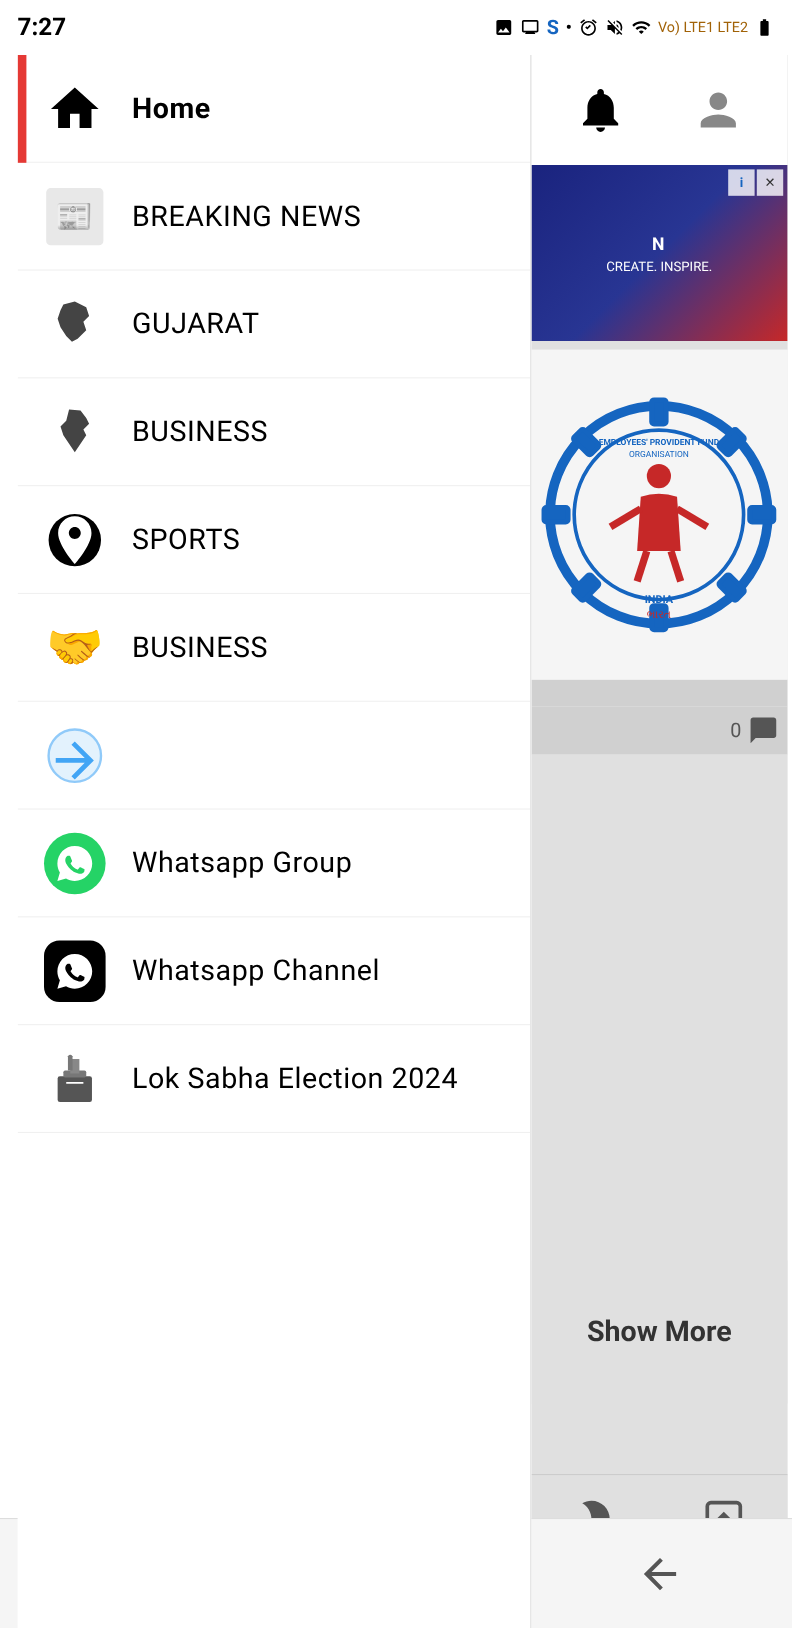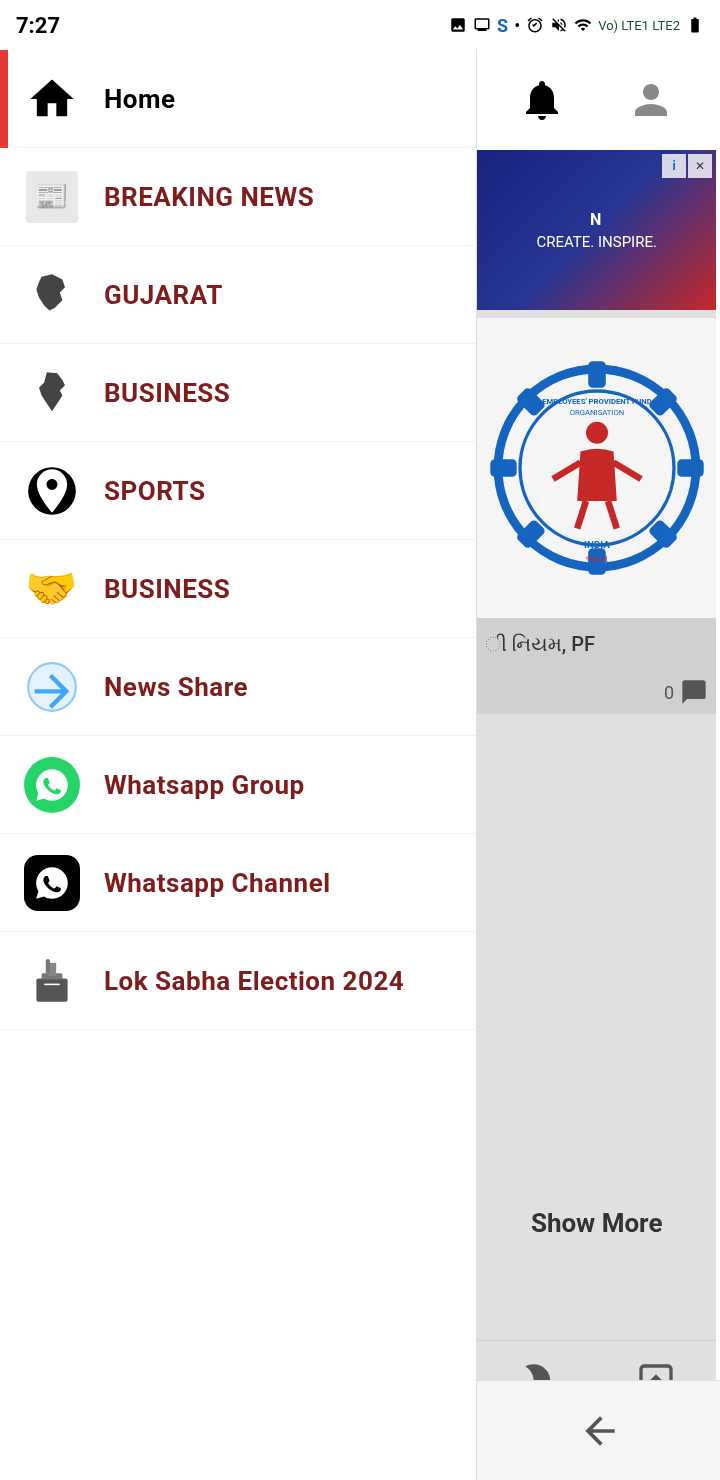--- a/index.html
+++ b/index.html
@@ -35,20 +35,21 @@
       align-items: center;
       gap: 6px;
     }
 
     
     .main-container {
       width: 716px;
       height: 1430px;
       display: flex;
       position: relative;
+      padding-left: 16px;
     }
 
     
     .sidebar {
       width: 480px;
       height: 1430px;
       background: #fff;
       z-index: 5;
       overflow-y: auto;
       border-right: 1px solid #e0e0e0;
@@ -71,22 +72,22 @@
       height: 64px;
       display: flex;
       align-items: center;
       justify-content: center;
       margin-right: 20px;
       flex-shrink: 0;
     }
 
     .sidebar-label {
       font-size: 26px;
-      color: #7f1d1d;
-      font-weight: 700;
+      color: #000000;
+      font-weight: 400;
       letter-spacing: 0.5px;
     }
     .sidebar-item.active .sidebar-label {
       color: #000;
       font-weight: 700;
     }
 
     
     .home-accent {
       position: absolute;
@@ -209,21 +210,21 @@
       gap: 6px;
     }
 
     .comment-count {
       font-size: 18px;
       color: #555;
     }
 
     .show-more-btn {
       position: absolute;
-      bottom: 192px;
+      bottom: 204px;
       width: 100%;
       height: 130px;
       background: #e0e0e0;
       display: flex;
       align-items: center;
       justify-content: center;
       cursor: pointer;
     }
 
     .show-more-text {
@@ -324,21 +325,21 @@
         <path d="M22 5.72l-4.6-3.86-1.29 1.53 4.6 3.86L22 5.72zM7.88 3.39L6.6 1.86 2 5.71l1.29 1.53 4.59-3.85zM12 4c-4.97 0-9 4.03-9 9s4.02 9 9 9c4.97 0 9-4.03 9-9s-4.03-9-9-9zm0 16c-3.87 0-7-3.13-7-7s3.13-7 7-7 7 3.13 7 7-3.13 7-7 7zm-1.46-5.47L8 12l1.41-1.41 1.13 1.12 2.95-2.94L14.9 10.2l-4.36 4.33z"></path>
       </svg>
 
     <svg width="18" height="18" viewBox="0 0 24 24" fill="#000">
         <path d="M16.5 12c0-1.77-1.02-3.29-2.5-4.03v2.21l2.45 2.45c.03-.2.05-.41.05-.63zm2.5 0c0 .94-.2 1.82-.54 2.64l1.51 1.51C20.63 14.91 21 13.5 21 12c0-4.28-2.99-7.86-7-8.77v2.06c2.89.86 5 3.54 5 6.71zM4.27 3L3 4.27 7.73 9H3v6h4l5 5v-6.73l4.25 4.25c-.67.52-1.42.93-2.25 1.18v2.06c1.38-.31 2.63-.95 3.69-1.81L19.73 21 21 19.73l-9-9L4.27 3zM12 4L9.91 6.09 12 8.18V4z"></path>
       </svg>
 
     <svg width="18" height="18" viewBox="0 0 24 24" fill="#000">
         <path d="M1 9l2 2c4.97-4.97 13.03-4.97 18 0l2-2C16.93 2.93 7.08 2.93 1 9zm8 8l3 3 3-3c-1.65-1.66-4.34-1.66-6 0zm-4-4l2 2c2.76-2.76 7.24-2.76 10 0l2-2C15.14 9.14 8.87 9.14 5 13z"></path>
       </svg>
-    <span style="font-size:13px;color:#14532d;">Vo) LTE1 LTE2</span>
+    <span style="font-size:13px;color:#a16207;">Vo) LTE1 LTE2</span>
 
     <svg width="18" height="18" viewBox="0 0 24 24" fill="#000">
         <path d="M15.67 4H14V2h-4v2H8.33C7.6 4 7 4.6 7 5.33v15.33C7 21.4 7.6 22 8.33 22h7.33c.74 0 1.34-.6 1.34-1.33V5.33C17 4.6 16.4 4 15.67 4z"></path>
       </svg>
   </div>
 </div>
 
 <div class="main-container">
 
   <div class="sidebar">
@@ -398,21 +399,20 @@
     </div>
 
 
     <div class="sidebar-item">
       <div class="sidebar-icon">
         <svg width="52" height="52" viewBox="0 0 24 24">
           <circle cx="12" cy="12" r="11" fill="#e3f2fd" stroke="#90caf9" stroke-width="1"></circle>
           <path d="M12 6l-1.41 1.41L16.17 13H4v2h12.17l-5.58 5.59L12 22l8-8z" fill="#42a5f5"></path>
         </svg>
       </div>
-      <span class="sidebar-label">News Share</span>
     </div>
 
     <div class="sidebar-item">
       <div class="sidebar-icon">
         <div class="wa-group-icon">
           <svg width="38" height="38" viewBox="0 0 24 24" fill="white">
             <path d="M12 2C6.48 2 2 6.48 2 12c0 1.9.52 3.67 1.43 5.18L2 22l4.96-1.4C8.36 21.5 10.13 22 12 22c5.52 0 10-4.48 10-10S17.52 2 12 2zm5.54 14.53c-.23.64-1.35 1.22-1.86 1.3-.48.07-1.08.1-1.74-.11-.4-.13-.92-.3-1.58-.58-2.78-1.2-4.6-4.01-4.74-4.2-.13-.19-1.1-1.46-1.1-2.79 0-1.33.7-1.98 1-2.25.27-.24.58-.3.77-.3.19 0 .38.002.55.01.18.008.42-.07.65.5.24.58.82 2 .9 2.14.07.14.11.3.02.48-.09.18-.13.3-.26.45-.13.16-.28.35-.4.47-.13.13-.27.27-.12.53.16.26.7 1.16 1.5 1.87 1.03.92 1.9 1.2 2.16 1.34.26.13.41.11.56-.06.16-.18.66-.77.84-1.03.18-.26.35-.22.58-.13.24.09 1.52.72 1.78.85.26.13.43.19.5.3.06.11.06.65-.17 1.29z"></path>
           </svg>
         </div>
       </div>
@@ -459,21 +459,21 @@
       <div class="right-icon-btn">
         <svg width="48" height="48" viewBox="0 0 24 24" fill="#888">
           <path d="M12 12c2.21 0 4-1.79 4-4s-1.79-4-4-4-4 1.79-4 4 1.79 4 4 4zm0 2c-2.67 0-8 1.34-8 4v2h16v-2c0-2.66-5.33-4-8-4z"></path>
         </svg>
       </div>
     </div>
 
     <div class="right-ad-banner">
       <div style="text-align:center; color:white; font-size:11px;">
         <div style="font-size:16px; font-weight:bold; letter-spacing:2px;">N</div>
-        <div style="font-size:15px; margin-top:4px;">CREATE. INSPIRE.</div>
+        <div style="font-size:12px; margin-top:4px;">CREATE. INSPIRE.</div>
       </div>
       <div class="right-ad-info">i</div>
       <div class="right-ad-close">✕</div>
     </div>
 
     <div class="news-card-right">
       <div class="epfo-image">
 
         <svg class="epfo-logo" viewBox="0 0 200 200" xmlns="http://www.w3.org/2000/svg">
 
@@ -507,21 +507,20 @@
 
           <text x="100" y="173" text-anchor="middle" font-size="9" fill="#1565c0" font-weight="bold">INDIA</text>
           <text x="100" y="185" text-anchor="middle" font-size="9" fill="#c62828">ભારત</text>
 
           <text x="100" y="42" text-anchor="middle" font-size="7" fill="#1565c0" font-weight="bold">EMPLOYEES' PROVIDENT FUND</text>
           <text x="100" y="52" text-anchor="middle" font-size="7" fill="#1565c0">ORGANISATION</text>
         </svg>
       </div>
 
       <div class="news-text-right">
-        <div class="news-text-line">ી નિયમ, PF</div>
       </div>
 
       <div class="news-comment-row">
         <span class="comment-count">0</span>
         <svg width="28" height="28" viewBox="0 0 24 24" fill="#555">
           <path d="M20 2H4c-1.1 0-2 .9-2 2v18l4-4h14c1.1 0 2-.9 2-2V4c0-1.1-.9-2-2-2z"></path>
         </svg>
       </div>
     </div>
 

